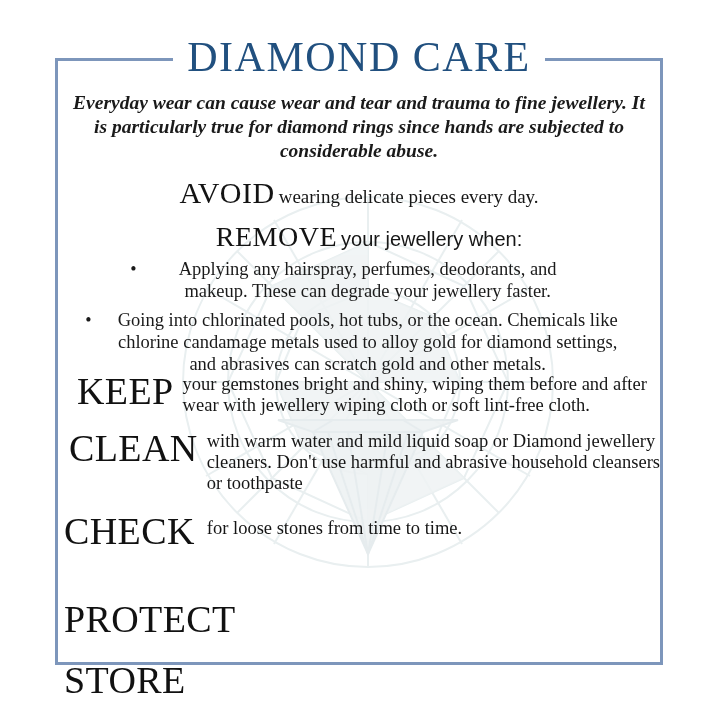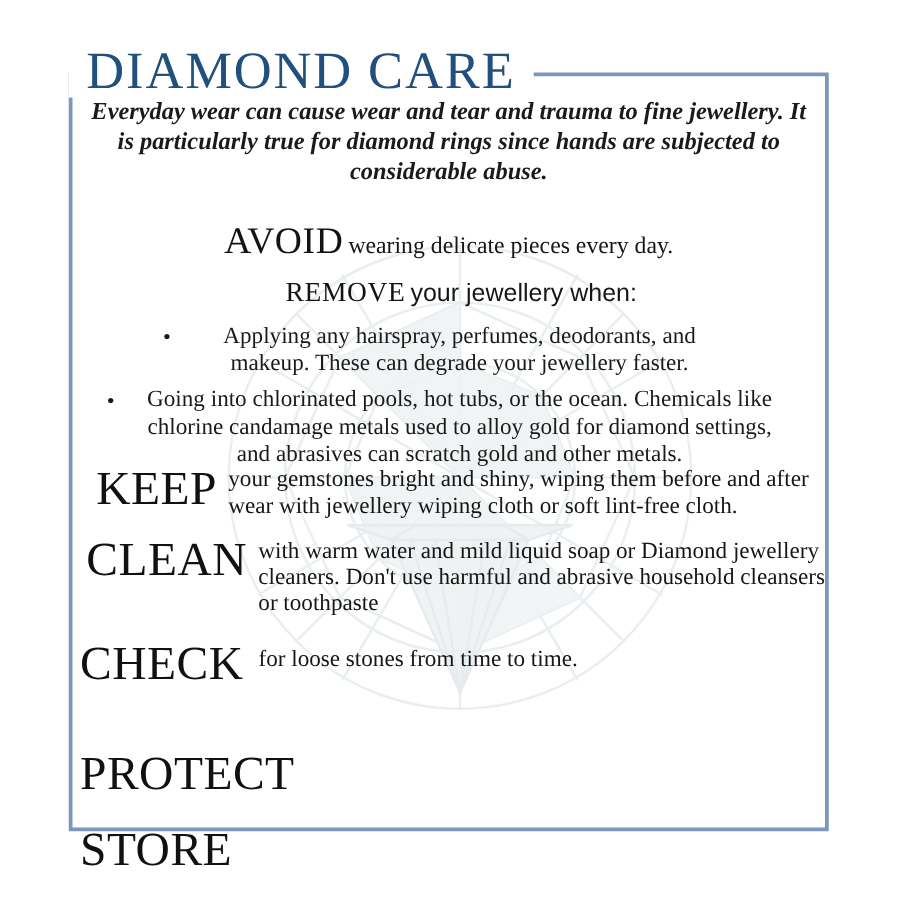--- a/index.html
+++ b/index.html
@@ -55,38 +55,39 @@
     box-sizing: border-box;
     z-index: 2;
   }
 
   
   .title {
     position: absolute;
     left: 0;
     top: -22px;
     width: 608px;
+    text-align: center;
     font-size: 42px;
     letter-spacing: 1.5px;
     color: #21507f;
     font-family: "Liberation Serif", "DejaVu Serif", serif;
     line-height: 1;
     white-space: nowrap;
   }
   .title-inner {
     display: inline-block;
     background: #ffffff;
     padding: 0 14px;
   }
 
   
   .intro {
     position: absolute;
     left: 12px;
-    top: 20px;
+    top: 33px;
     width: 584px;
     text-align: center;
     font-style: italic;
     font-weight: bold;
     font-size: 19.5px;
     line-height: 24px;
     font-family: "Liberation Serif", "DejaVu Serif", serif;
   }
 
   
@@ -107,21 +108,21 @@
     white-space: nowrap;
   }
 
   .kw {
     font-family: "Liberation Serif", "DejaVu Serif", serif;
     font-size: 30px;
     letter-spacing: 0.5px;
     color: #131313;
     vertical-align: baseline;
   }
-  .kw-sm { font-size: 22px; margin-left: 20px; }
+  .kw-sm { font-size: 28px; margin-left: 20px; }
 
   .body-serif {
     font-family: "Liberation Serif", "DejaVu Serif", serif;
     font-size: 19px;
     color: #161616;
   }
   .body-sans {
     font-family: "Liberation Sans", "DejaVu Sans", sans-serif;
     font-size: 20px;
     color: #161616;

